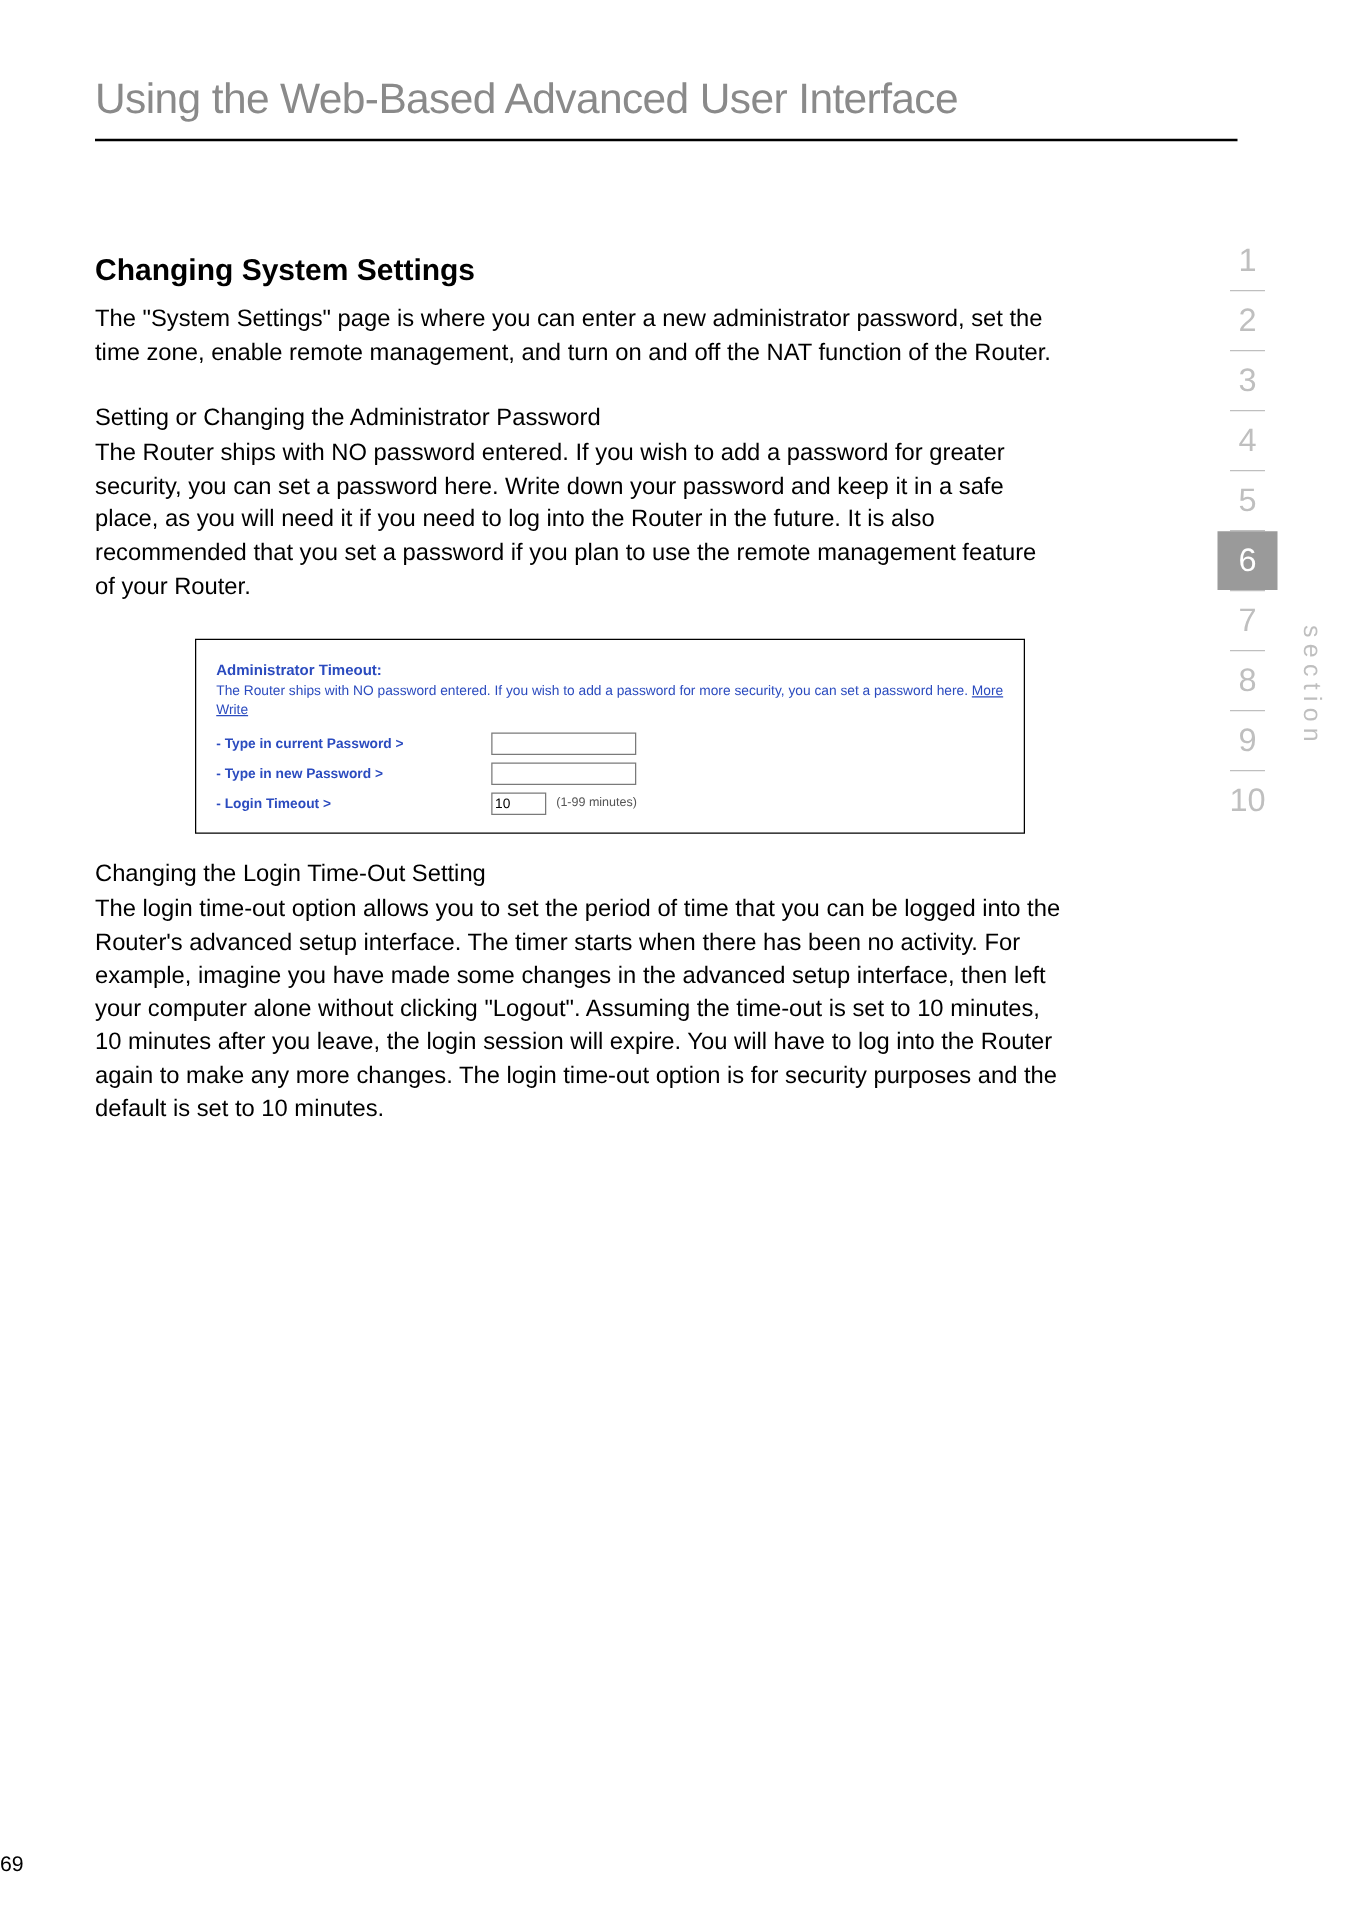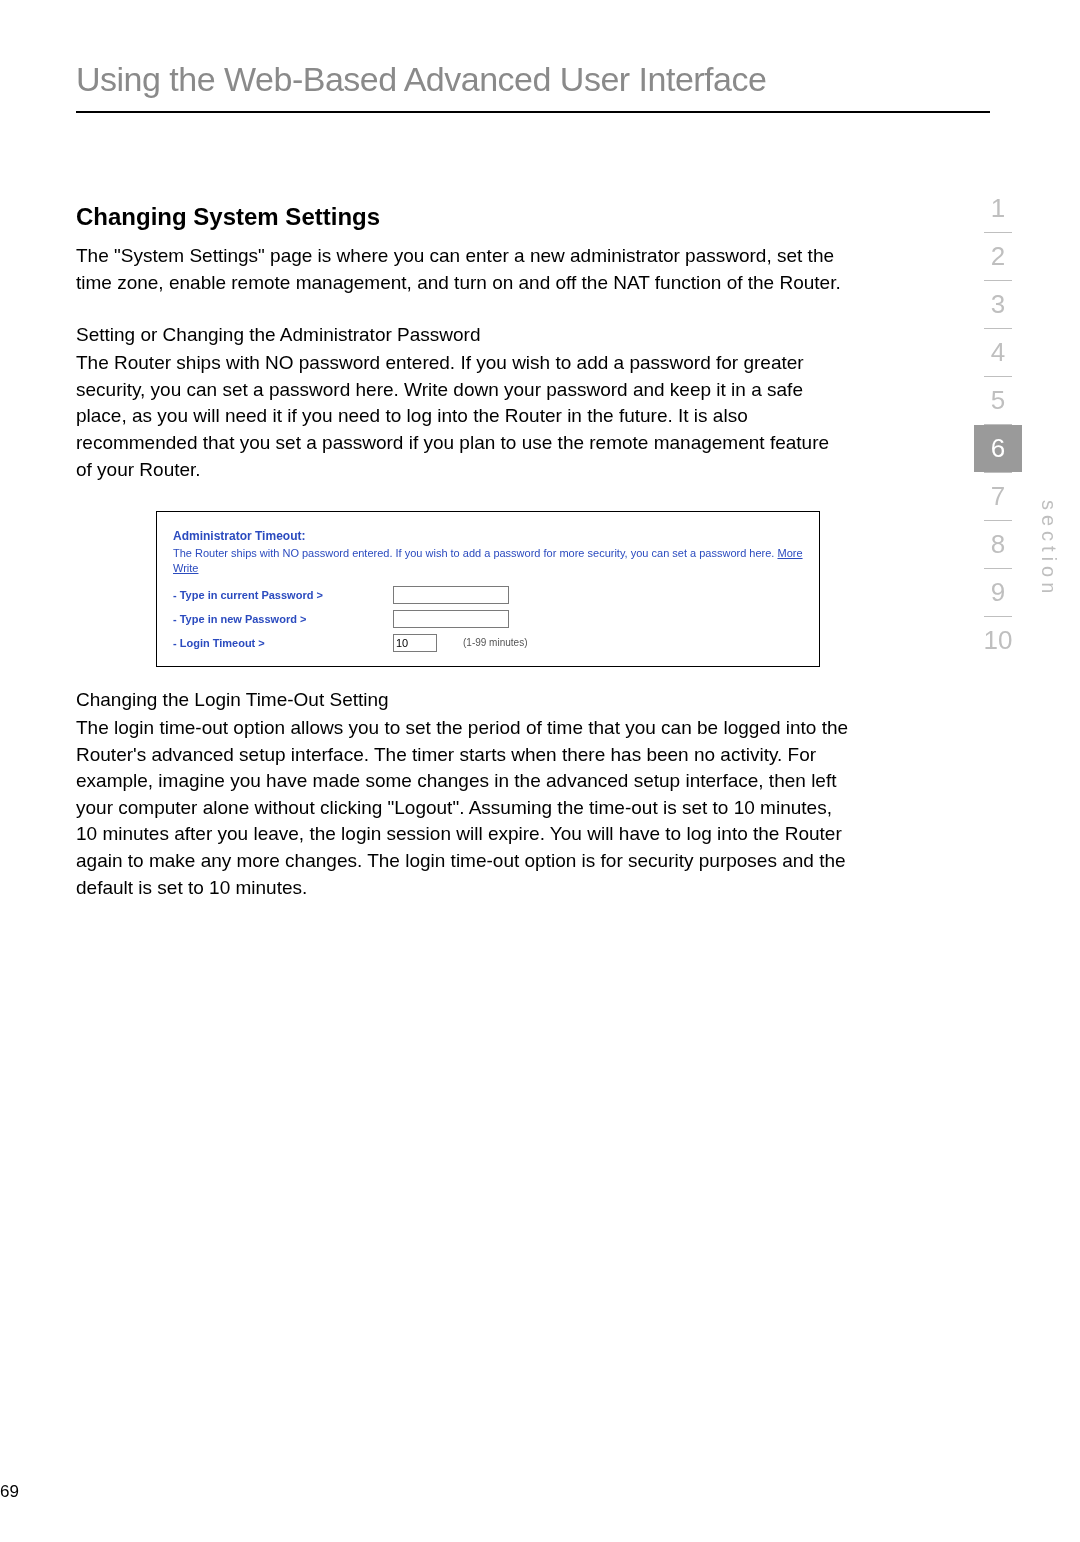--- a/index.html
+++ b/index.html
@@ -93,21 +93,21 @@
     font-size: 11px;
     padding: 0 2px;
     box-sizing: content-box;
   }
   .panel-input.small {
     width: 38px;
   }
   .panel-hint {
     font-size: 10px;
     color: #555;
-    margin-left: 26px;
+    margin-left: 8px;
   }
   
   .section-nav {
     position: absolute;
     top: 185px;
     right: 58px;
     width: 48px;
     text-align: center;
   }
   .section-nav .num {

